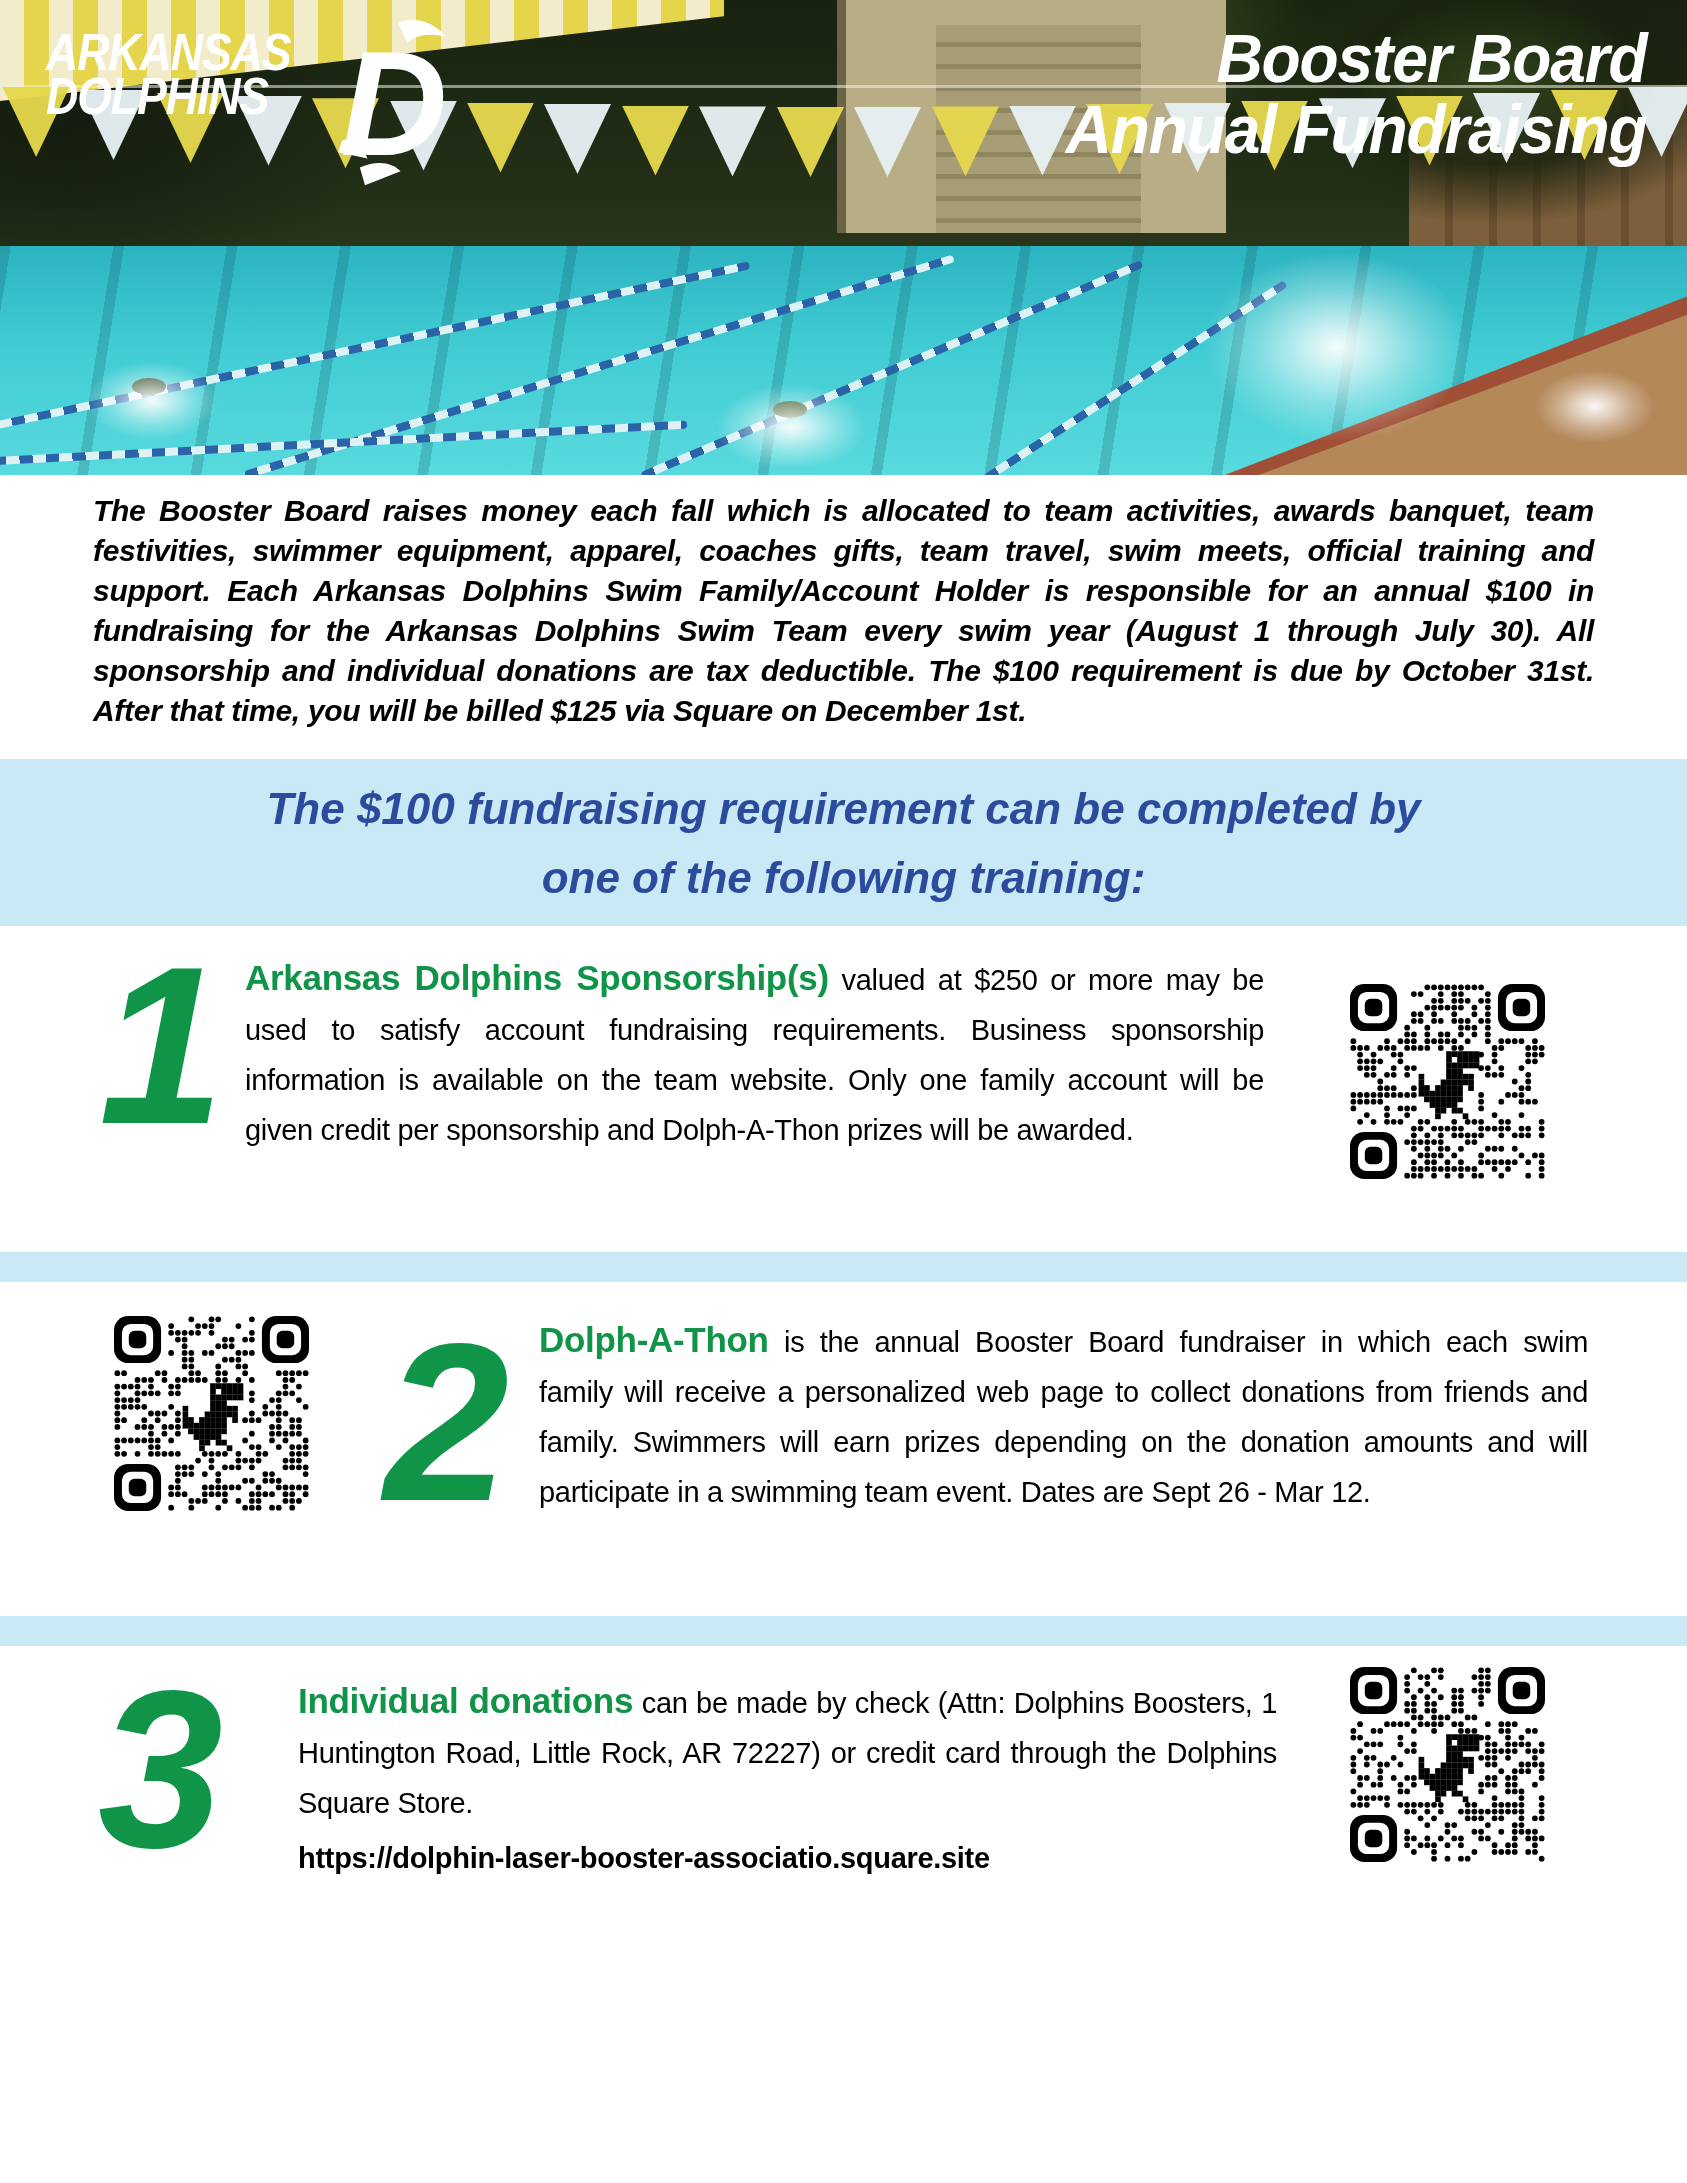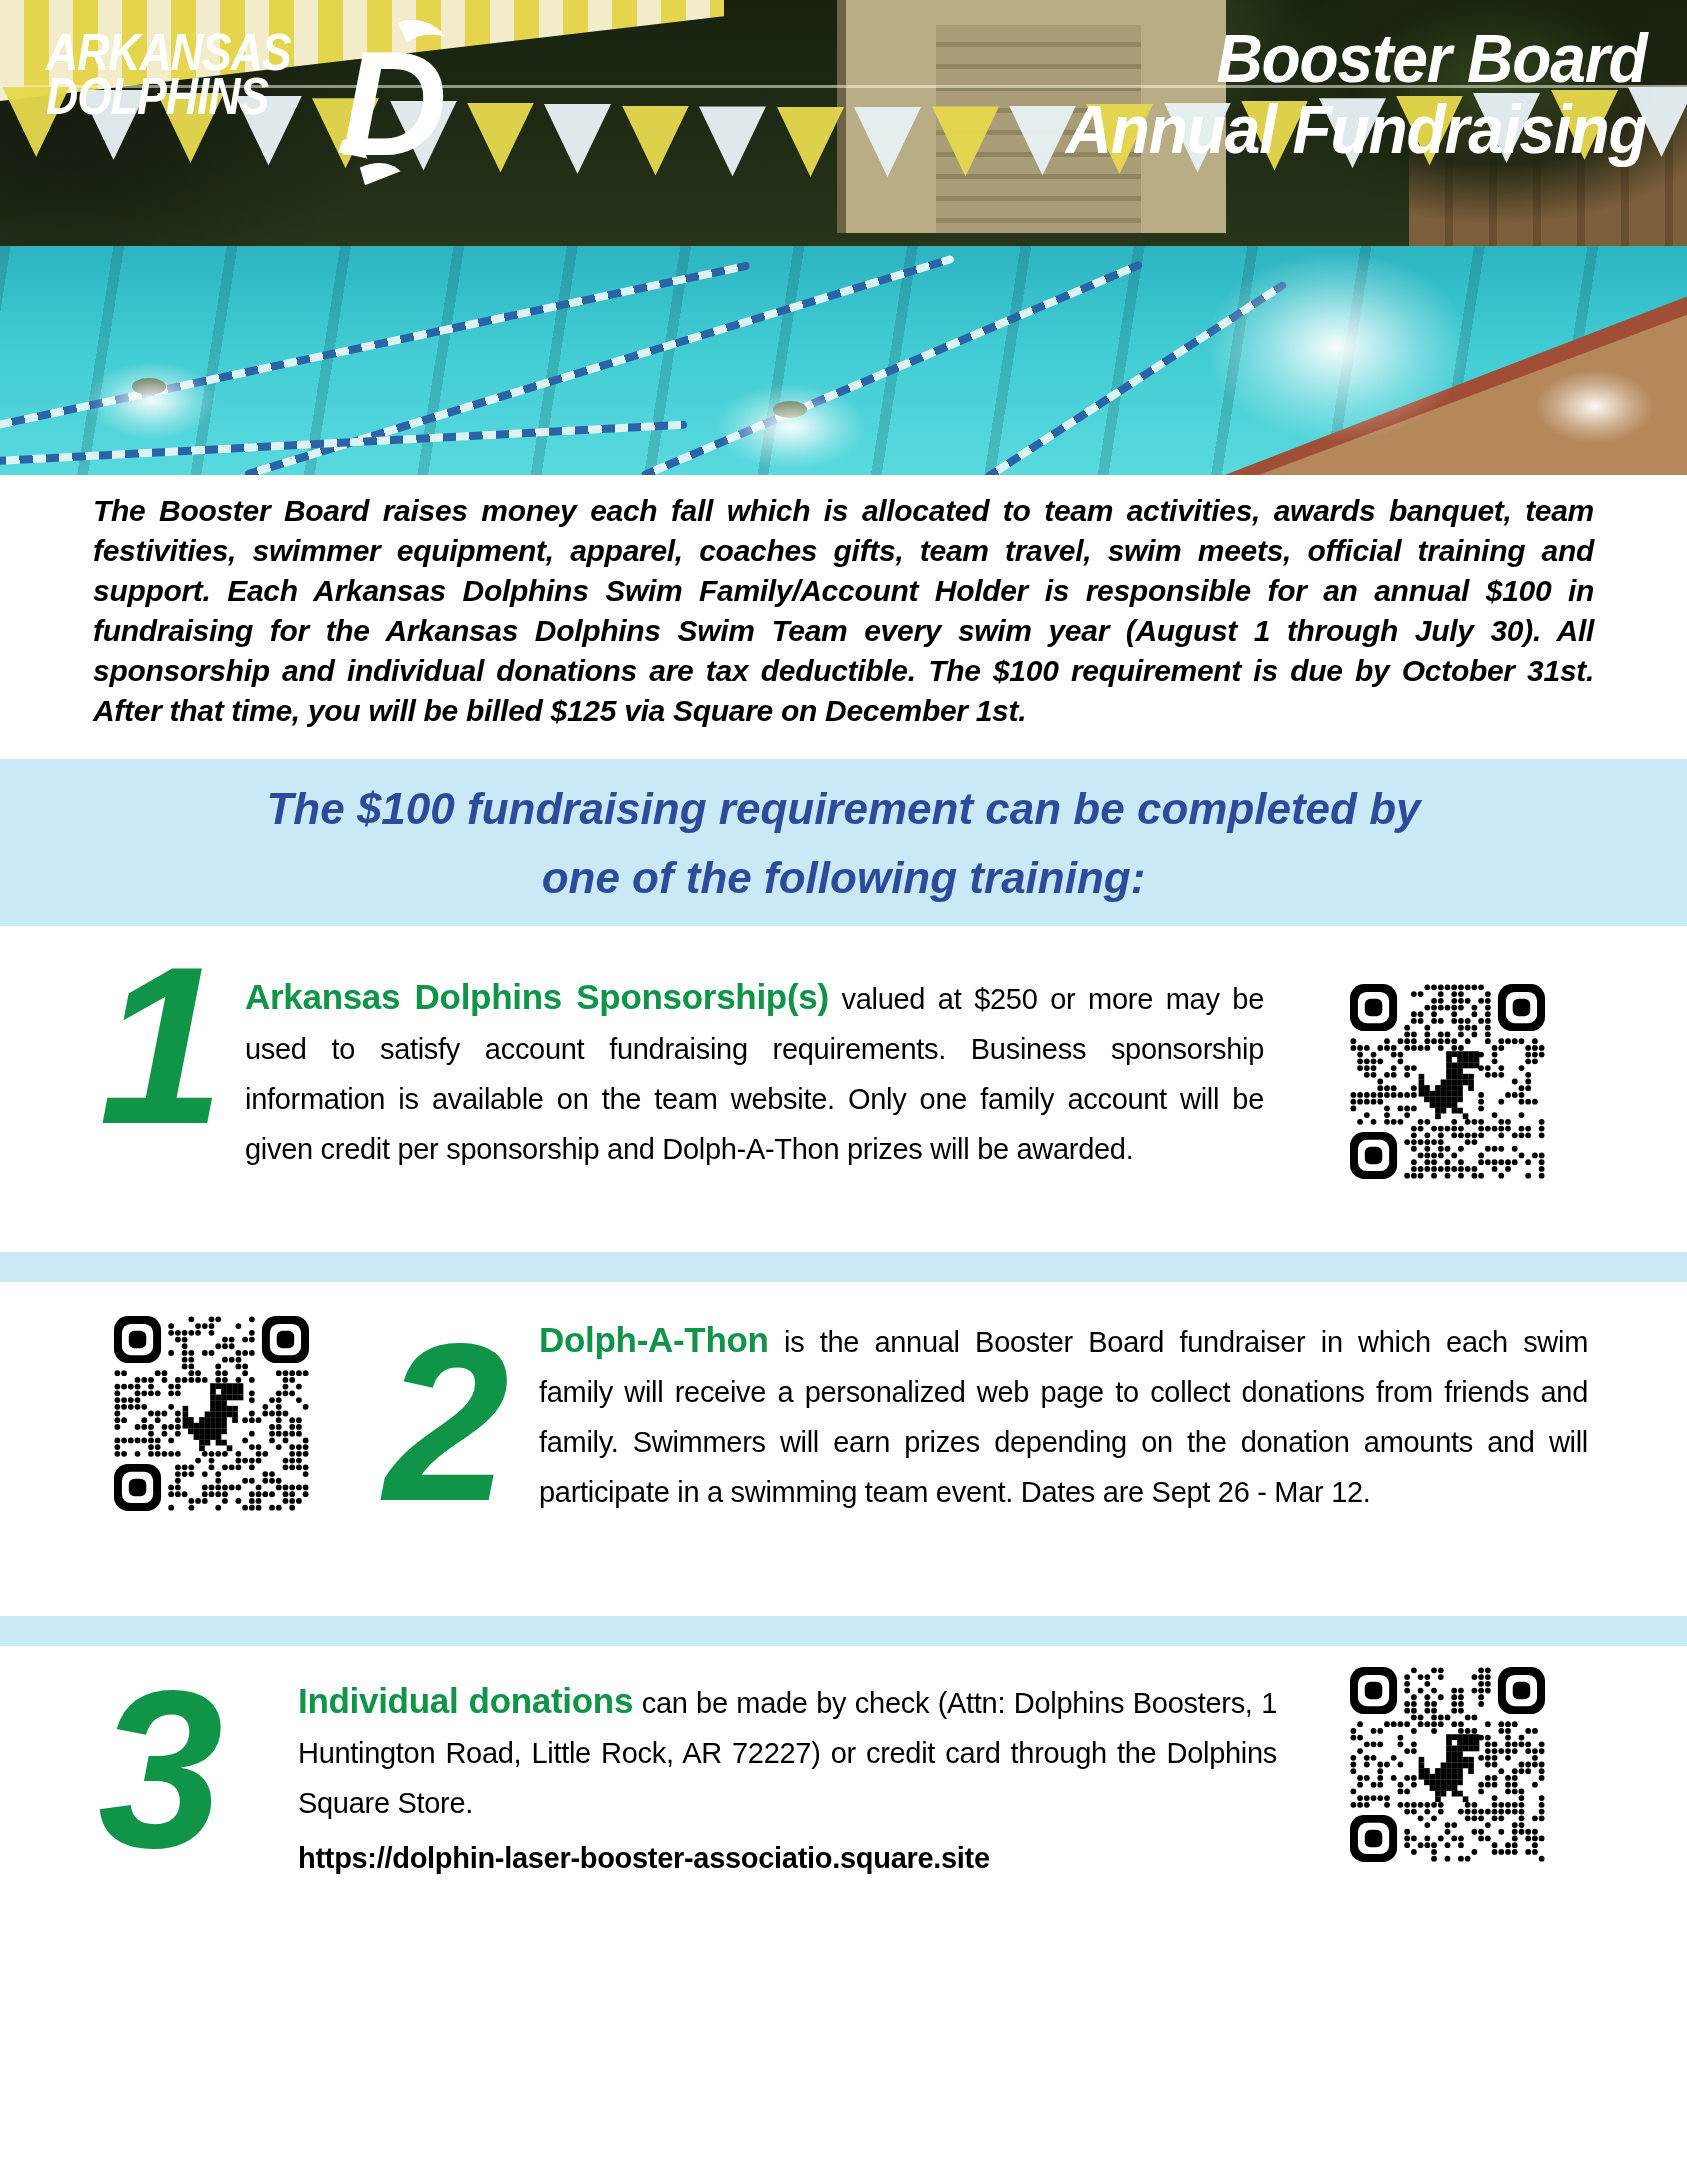--- a/index.html
+++ b/index.html
@@ -74,21 +74,21 @@
   
   .method{position:absolute;left:0;width:1687px;background:#fff;}
   .method-1{top:926px;height:326px;}
   .method-2{top:1282px;height:334px;}
   .method-3{top:1646px;height:332px;}
   .num{position:absolute;color:#0f9448;font-weight:bold;font-style:italic;font-size:225px;line-height:1;}
   .num-1{left:99px;top:6.6px;}
   .num-2{left:384px;top:28px;}
   .num-3{left:98px;top:11.2px;}
   .mtext{position:absolute;font-size:29px;line-height:50px;color:#000;text-align:justify;letter-spacing:-0.3px;}
-  .mtext-1{left:245px;top:26.5px;width:1019px;margin-top:19px;}
+  .mtext-1{left:245px;top:26.5px;width:1019px;}
   .mtext-2{left:539px;top:33px;width:1049px;}
   .mtext-3{left:278px;top:30px;width:979px;margin-left:20px;}
   .mtext p{margin:0;}
   .mhead{color:#0f9448;font-weight:bold;font-size:35px;}
   .murl{font-weight:bold;margin-top:5.3px !important;}
   .qr{position:absolute;width:195px;height:195px;}
   .qr-1{left:1350px;top:58px;}
   .qr-2{left:114px;top:34px;}
   .qr-3{left:1350px;top:21px;}
 

